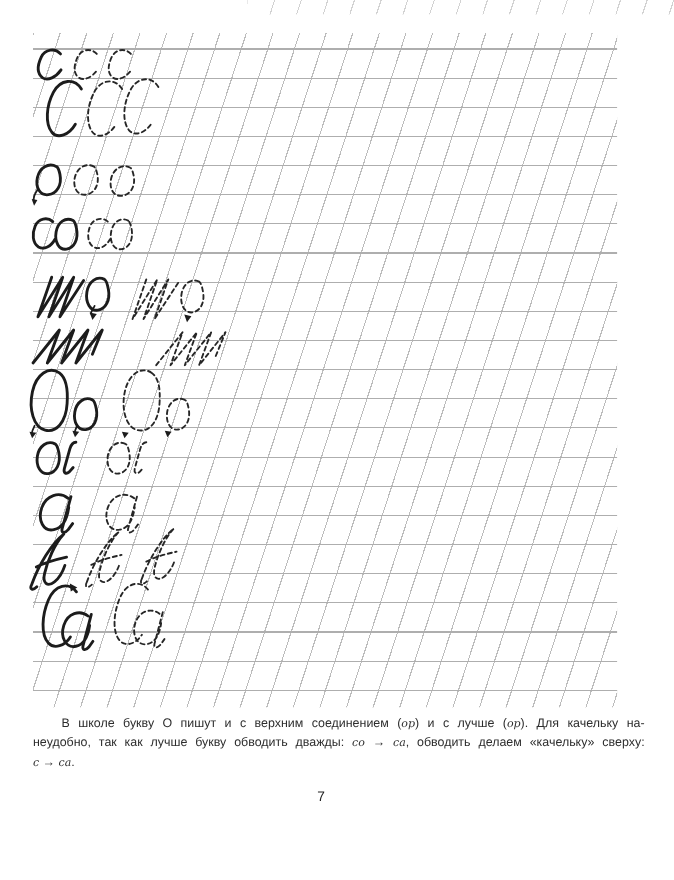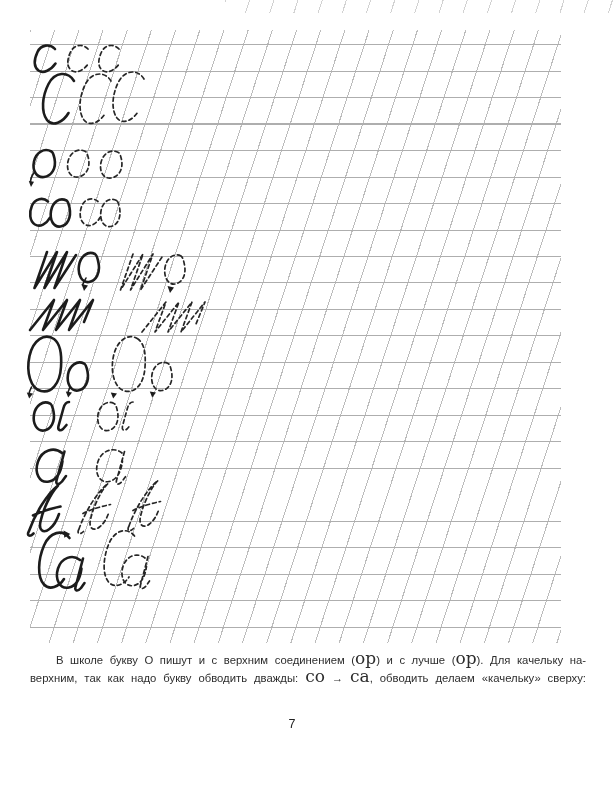--- a/index.html
+++ b/index.html
@@ -30,21 +30,21 @@
   .trace { fill:none; stroke:#262626; stroke-width:1.7; stroke-dasharray:3.8 3.1; stroke-linecap:round; stroke-linejoin:round; }
   .ink-fill { fill:#1c1c1c; stroke:none; }
   
   .caption {
     position:absolute; left:30px; top:650px; width:556px;
     font-size:11.3px; line-height:16.4px; color:#2d2d2d;
   }
   .cap-line { white-space:nowrap; text-align:justify; text-align-last:justify; }
   .cap-line.first { text-indent:26px; }
   .cap-line.last { text-align-last:left; }
-  .cur { font-family:"DejaVu Serif", serif; font-size:17px; }
+  .cur { font-family:"DejaVu Serif", serif; font-style:italic; font-size:10px; }
   .pagenum {
     position:absolute; left:0; top:717px; width:584px; text-align:center;
     font-size:12.5px; color:#222222;
   }
 </style>
 </head>
 <body>
 
 <div class="page">
 
@@ -133,18 +133,19 @@
 
     <g>
       <use href="#g-Ca" class="ink"></use>
       <path class="ink-fill" d="M63.5 530.5 L70.3 534 L64.3 537.8 Z"></path>
       <use href="#g-Ca" class="trace" transform="translate(65,-2)"></use>
     </g>
   </svg>
 
   <div class="caption">
     <div class="cap-line first"><span>В школе букву О пишут и с верхним соединением (</span><span class="cur">ор</span><span>) и с лучше (</span><span class="cur">ор</span><span>). Для качельку на-</span></div>
-    <div class="cap-line"><span>верхним, так как надо букву обводить дважды: </span><span class="cur">со</span><span> → </span><span class="cur">са</span><span>, обводить делаем «качельку» сверху:</span></div>
+    <div class="cap-line"><span>неудобно, так как лучше букву обводить дважды: </span><span class="cur">со</span><span> → </span><span class="cur">са</span><span>, обводить делаем «качельку» сверху:</span></div>
+    <div class="cap-line last"><span class="cur">с</span><span> → </span><span class="cur">са</span><span>.</span></div>
   </div>
 
   <div class="pagenum">7</div>
 
 </div>
 
 </body></html>

